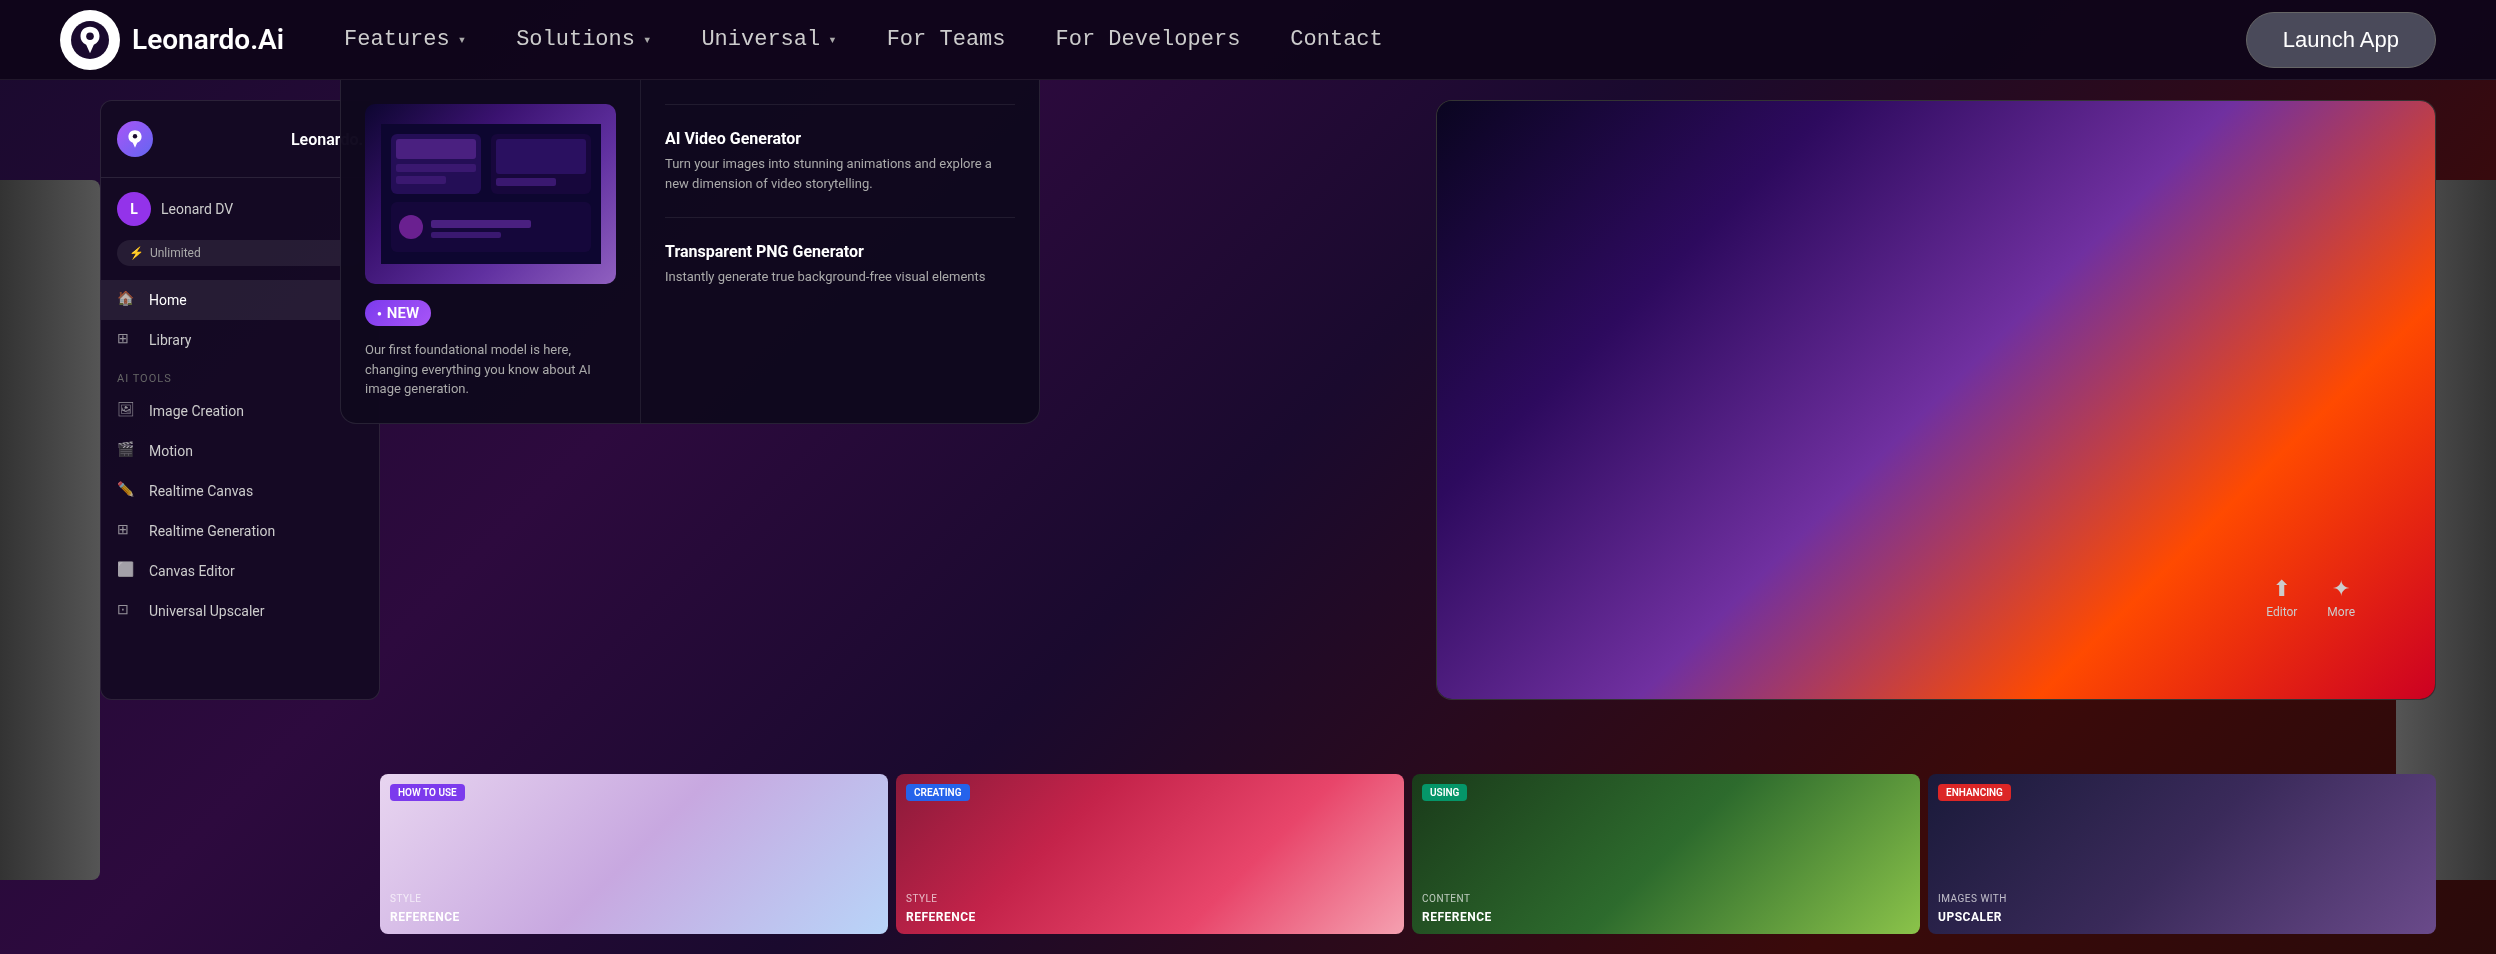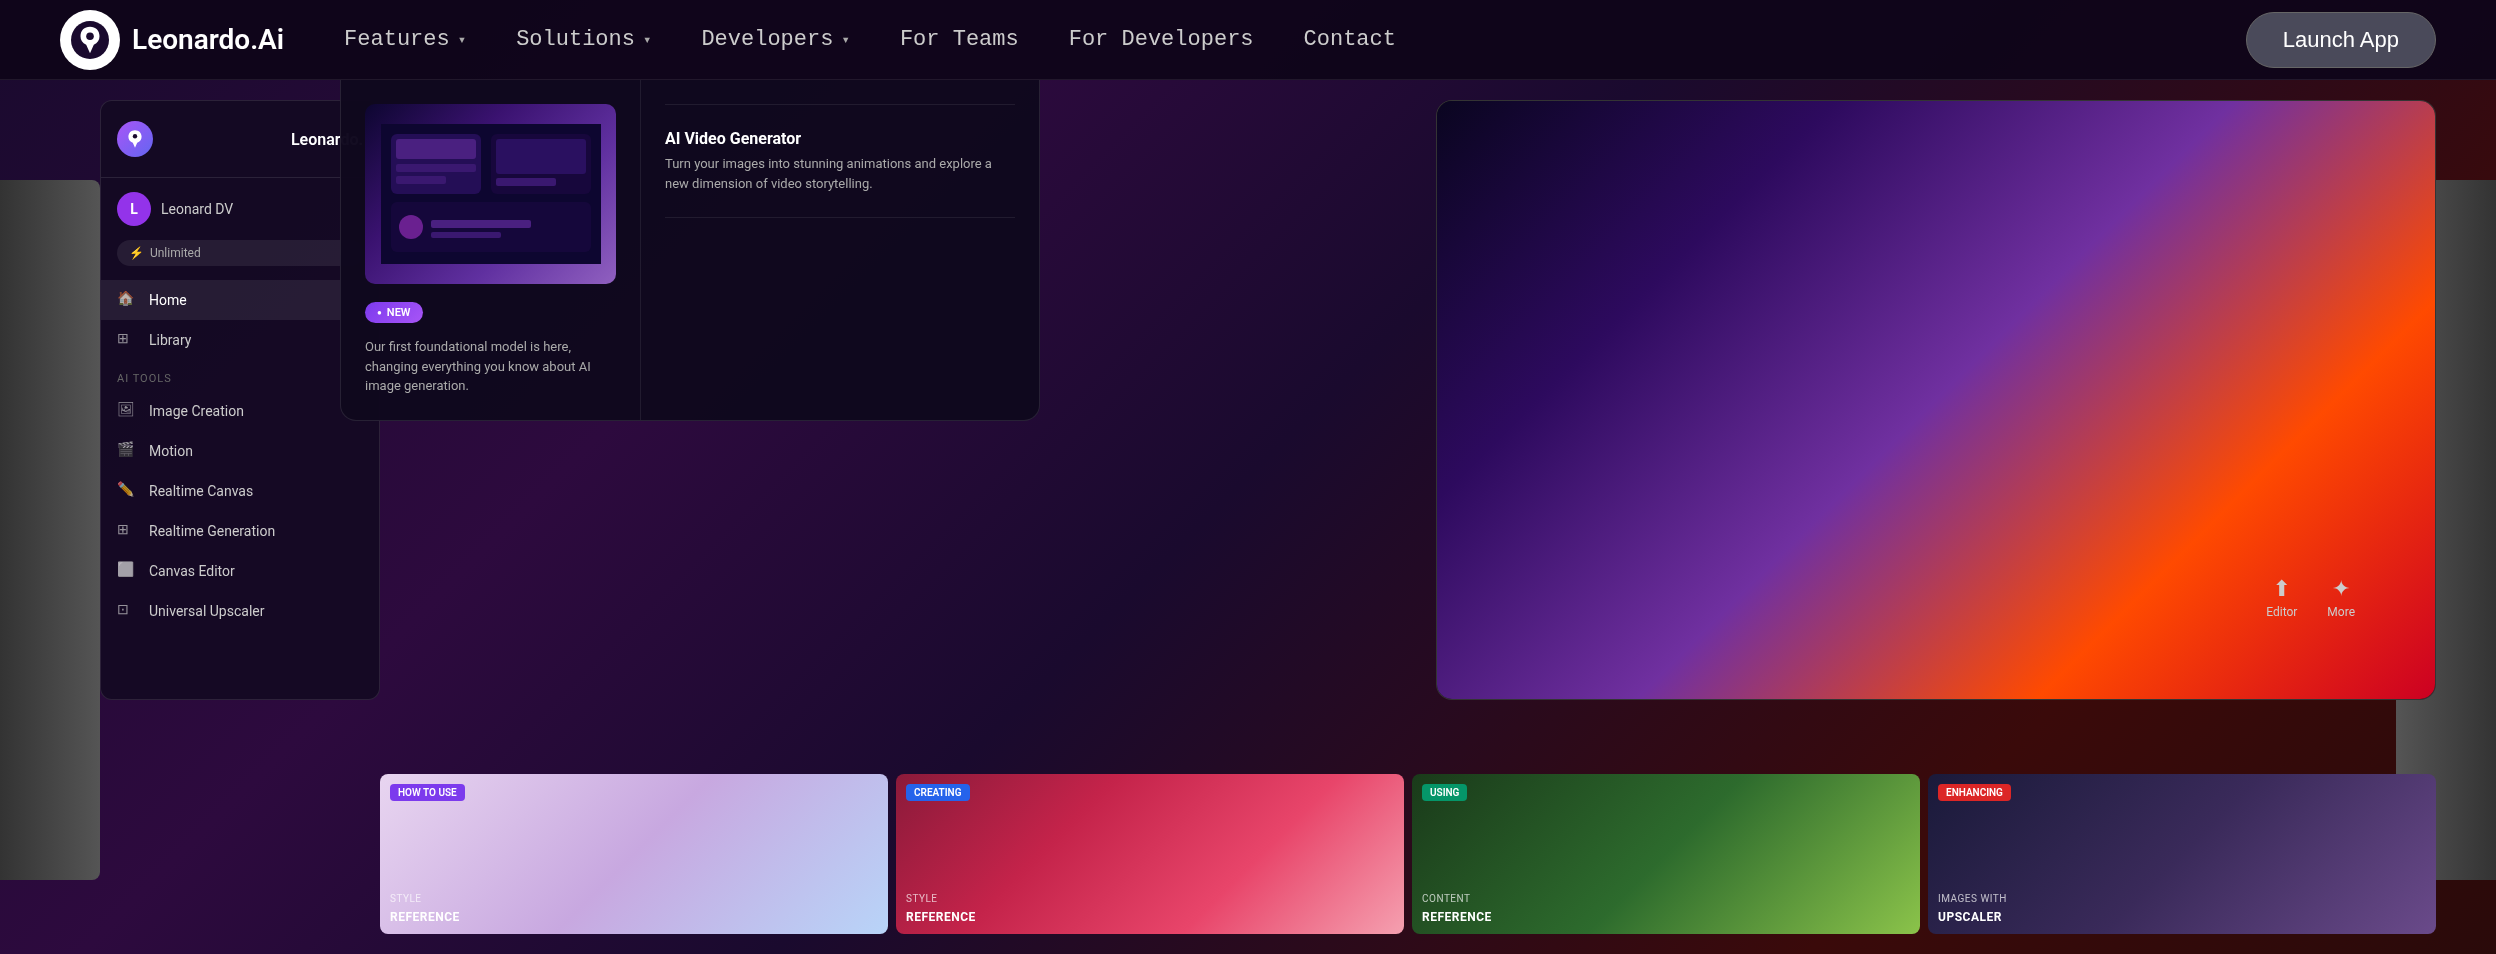--- a/index.html
+++ b/index.html
@@ -336,21 +336,21 @@
       padding: 24px;
       border-right: 1px solid rgba(255,255,255,0.08);
     }
 
     .new-badge {
       display: inline-flex;
       align-items: center;
       background: linear-gradient(135deg, #7c3aed, #a855f7);
       border-radius: 20px;
       padding: 4px 12px;
-      font-size: 11px;
+      font-size: 15px;
       font-weight: 600;
       color: #fff;
       margin-bottom: 14px;
     }
 
     .new-badge::before {
       content: '●';
       margin-right: 5px;
       font-size: 8px;
     }
@@ -461,21 +461,21 @@
   <div class="nav-items">
     <div class="nav-item">
       <span>Features</span>
       <span class="chevron">▾</span>
     </div>
     <div class="nav-item">
       <span>Solutions</span>
       <span class="chevron">▾</span>
     </div>
     <div class="nav-item">
-      <span>Developers</span>
+      <span>Universal</span>
       <span class="chevron">▾</span>
     </div>
     <div class="nav-item-plain">For Teams</div>
     <div class="nav-item-plain">For Developers</div>
     <div class="nav-item-plain">Contact</div>
   </div>
 
   <button class="launch-btn">Launch App</button>
 </nav>
 
@@ -613,19 +613,23 @@
 
       <div class="feature-divider"></div>
 
       <div class="feature-item">
         <div class="feature-item-title">AI Video Generator</div>
         <div class="feature-item-desc">Turn your images into stunning animations and explore a new dimension of video storytelling.</div>
       </div>
 
       <div class="feature-divider"></div>
 
+      <div class="feature-item">
+        <div class="feature-item-title">Transparent PNG Generator</div>
+        <div class="feature-item-desc">Instantly generate true background-free visual elements</div>
+      </div>
 
     </div>
   </div>
 
   <div class="laptop-edge-right"></div>
 
 </div>
 
 </body></html>

